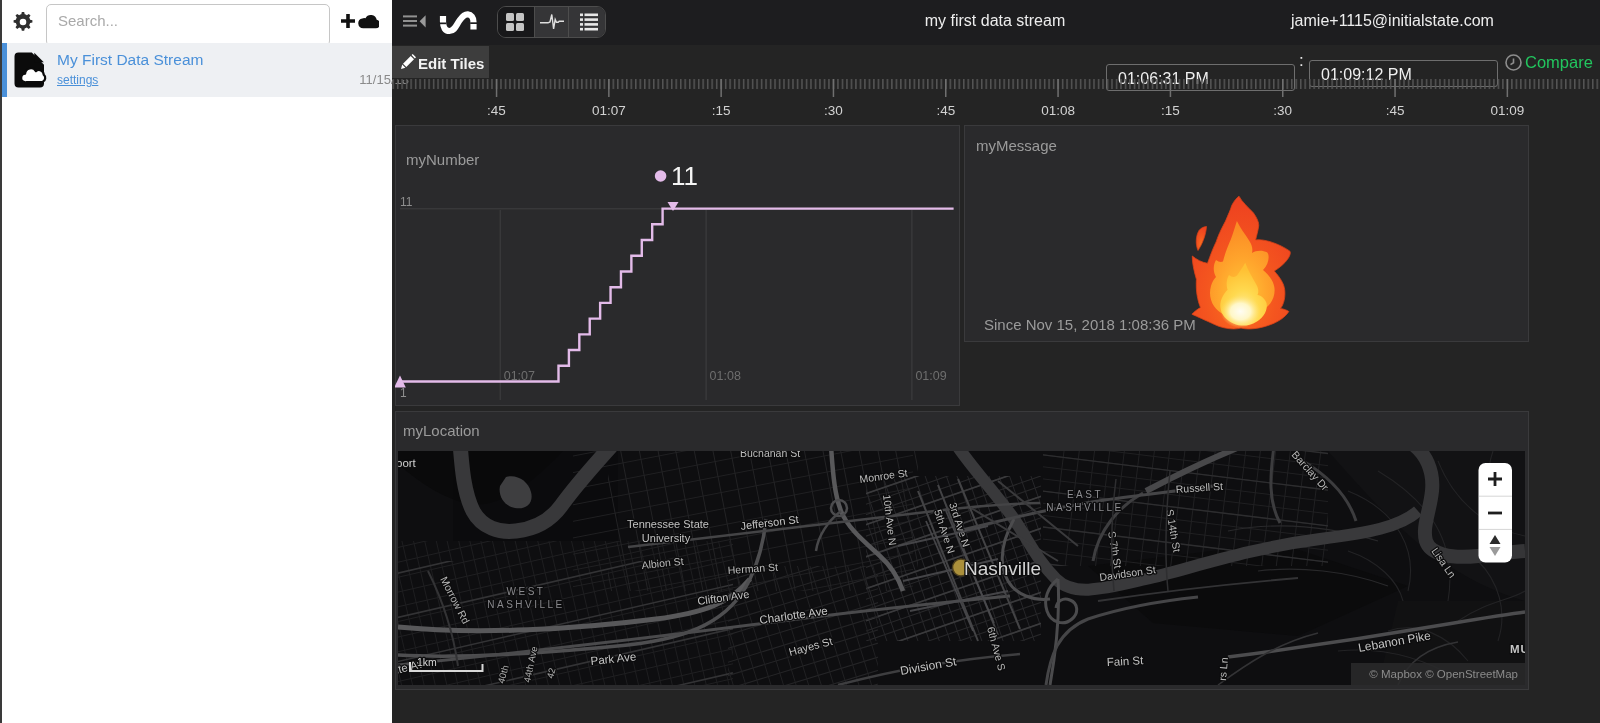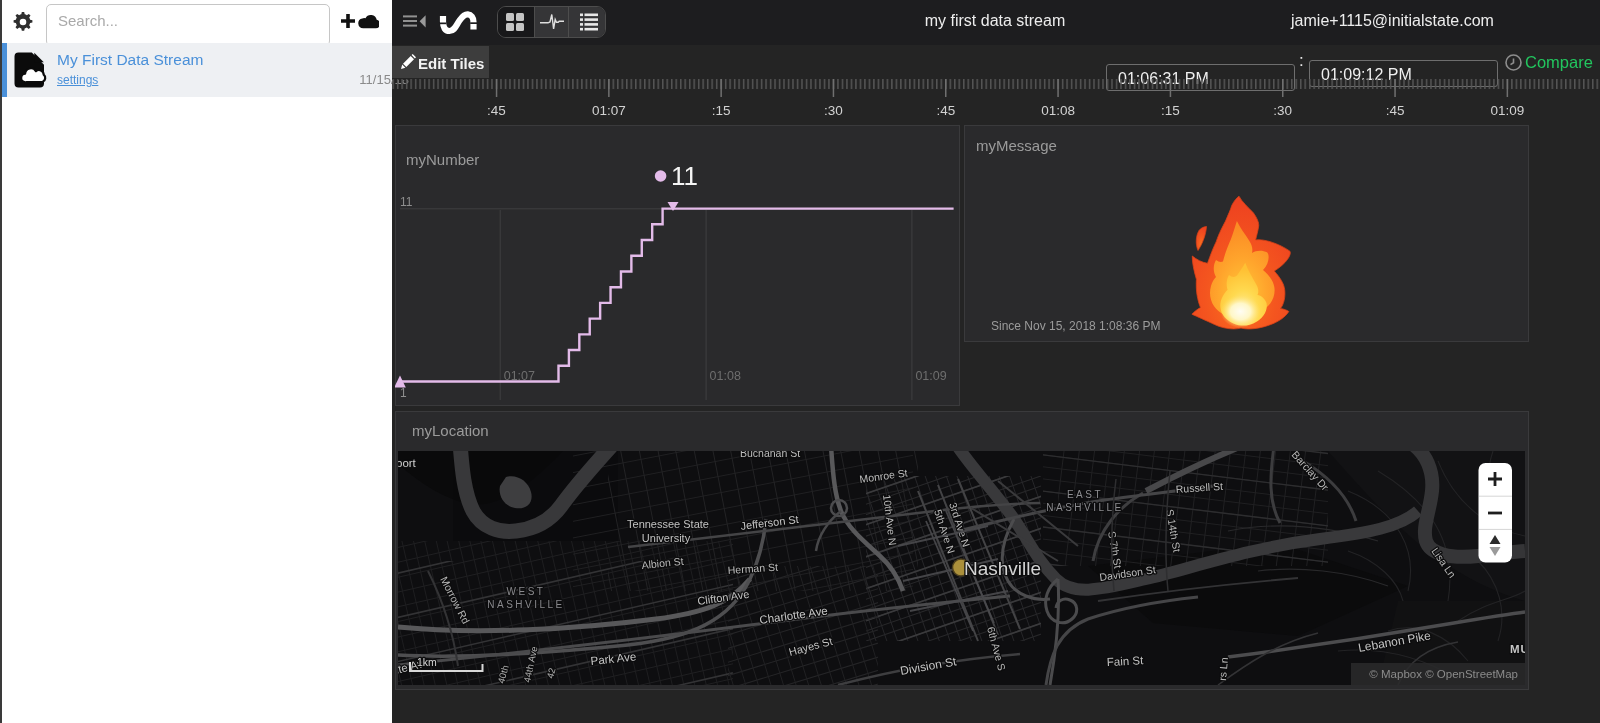--- a/index.html
+++ b/index.html
@@ -154,21 +154,21 @@
 <text x="520.4" y="255" font-size="12.5" fill="#6e6e6e">01:09</text>
 <path d="M5,256.5 H163.50 V240.78 H173.91 V225.06 H184.32 V209.34 H194.73 V193.62 H205.14 V177.90 H215.55 V162.18 H225.96 V146.46 H236.37 V130.74 H246.78 V115.02 H257.19 V99.30 H267.60 V83.58 H278.01 H558.6" fill="none" stroke="#e3bbe9" stroke-width="2.4"></path>
 <path d="M5 250.5 L10.8 262.5 L-0.8 262.5 Z" fill="#e3bbe9"></path>
 <path d="M272.5 77 L283.5 77 L278 86 Z" fill="#e3bbe9"></path>
 <circle cx="265.6" cy="51" r="5.8" fill="#e3bbe9"></circle>
 <text x="276" y="60" font-size="26" fill="#f5f5f5">11</text>
     </svg>
 
   <div class="abs" style="left:964px;top:125px;width:565px;height:217px;background:#2a2a2c;border:1px solid #3a3a3c;">
     <div style="position:absolute;left:11px;top:11px;font-size:15px;color:#9b9b9b;">myMessage</div>
-    <div style="position:absolute;left:26px;bottom:8px;font-size:12px;color:#9b9b9b;">Since Nov 15, 2018 1:08:36 PM</div>
+    <div style="position:absolute;left:19px;bottom:8px;font-size:15px;color:#9b9b9b;">Since Nov 15, 2018 1:08:36 PM</div>
   </div>
   <svg class="abs" style="left:1190px;top:194px;" width="108" height="140" viewBox="0 0 108 140" id="fire">
 <defs>
 <radialGradient id="fo" cx="0.5" cy="0.76" r="0.72">
   <stop offset="0" stop-color="#fb7220"></stop>
           <stop offset="0.5" stop-color="#f4551f"></stop>
           <stop offset="1" stop-color="#ee4220"></stop>
 </radialGradient>
 <radialGradient id="fm" cx="0.5" cy="0.76" r="0.7">
   <stop offset="0" stop-color="#ffc838"></stop>
@@ -187,21 +187,21 @@
 </radialGradient>
 </defs>
 <path fill="url(#fo)" stroke="#d84016" stroke-width="0.8" d="M49,2.2 C52,8 58,13 63.5,19 C67,24 69,28.5 68.7,32 C68,37 66.5,42 65.6,46 C74,44.5 90,50 99.9,57.2 C102,60.5 96,70 84.3,77 C90,83.5 94,89.5 94.7,95.7 C95.5,103 94,110 90.5,114.5 C94,115 97,116.2 98.8,117.5 C95,123.5 88,128 79.5,131 C70,134.5 59,136 51,134.1 C43,136 33,134.5 24.5,130.5 C16,126.5 7,122.5 1.9,120.2 C4,118 7,115.5 10.5,113.5 C8.5,109 6.5,101 6.3,93 C6.2,90 6.3,87.5 6.4,85.3 C4,77 2,68 2.3,62 C6.5,65.5 12,68.5 17.5,69.3 C20.5,61 23,54 26.1,47.9 C29,39 33,32 35.5,27.1 C38,21 40.5,16 41.7,11.6 C44,7 46.5,4 49,2.2 Z"></path>
 <path fill="url(#fo)" stroke="#d84016" stroke-width="0.7" d="M16.5,32.5 C16,40 13,49 8,56.5 C5.5,51 5.5,42 9,36.5 C11,33.8 13.8,32.8 16.5,32.5 Z"></path>
 <path fill="url(#fm)" d="M46.9,27.1 C50,34 55,40 59.4,47 C62,51 63,55 62,59 C66,56 73,56 77,58.3 C80,61 79,70 73,76 C78,80 83,86 84.3,93 C85.5,100 83,107 78,112 C73,117 65,122 57,124 C53,125 49,125 47,124.5 C38,124 29,119 24.1,112.3 C20,106 19,99 21,92 C22,88 24,85 26,83 C23,78 23,71 26,66 C28.5,68 31,68.5 33,67.5 C35,59 38,52 41,45 C43,40 45,33 46.9,27.1 Z"></path>
 <path fill="url(#fy)" d="M55.2,68.7 C58,76 62,83 66,90 C68.5,94 69,98 67.5,101 C71,101 75,105 76.5,109 C78,116 74,123 67,127.5 C61,131 55,132 51.5,131.5 C44,131 37,127 33,121 C30,116 29.5,110 31.5,105 C33,101 35.5,98 37.6,95.7 C36,91 36.5,85 39,81 C42,83.5 45,83.5 47,81.5 C50,77 53,73 55.2,68.7 Z"></path>
 <ellipse cx="50.5" cy="117.5" rx="20" ry="16.5" fill="url(#fc)"></ellipse>
     </svg>
 
   <div class="abs" style="left:395px;top:411px;width:1134px;height:279px;background:#2a2a2c;border:1px solid #3a3a3c;">
-    <div style="position:absolute;left:16px;top:10px;font-size:15px;color:#9b9b9b;">myLocation</div>
+    <div style="position:absolute;left:7px;top:10px;font-size:15px;color:#9b9b9b;">myLocation</div>
   </div>
   <svg class="abs" style="left:398px;top:451px;" width="1127" height="234" viewBox="0 0 1127 234" id="map">
 <rect width="1127" height="234" fill="#0e0e10"></rect>
 <path d="M0,0 H165 C125,42 92,62 60,50 C30,40 10,20 0,14 Z" fill="#0a0a0b"></path>
 <rect x="55" y="0" width="165" height="90" fill="#0a0a0b" opacity="0.55"></rect>
 <path d="M930,0 H1127 V150 C1040,125 985,60 955,28 Z" fill="#121214"></path>
 <path d="M690,115 L880,92 L1010,135 L900,185 L755,172 Z" fill="#0b0b0c"></path>
 <path d="M1000,150 H1127 V234 H980 Z" fill="#111112"></path>
 <clipPath id="c1">
         <rect x="0" y="90" width="335" height="144"></rect>

